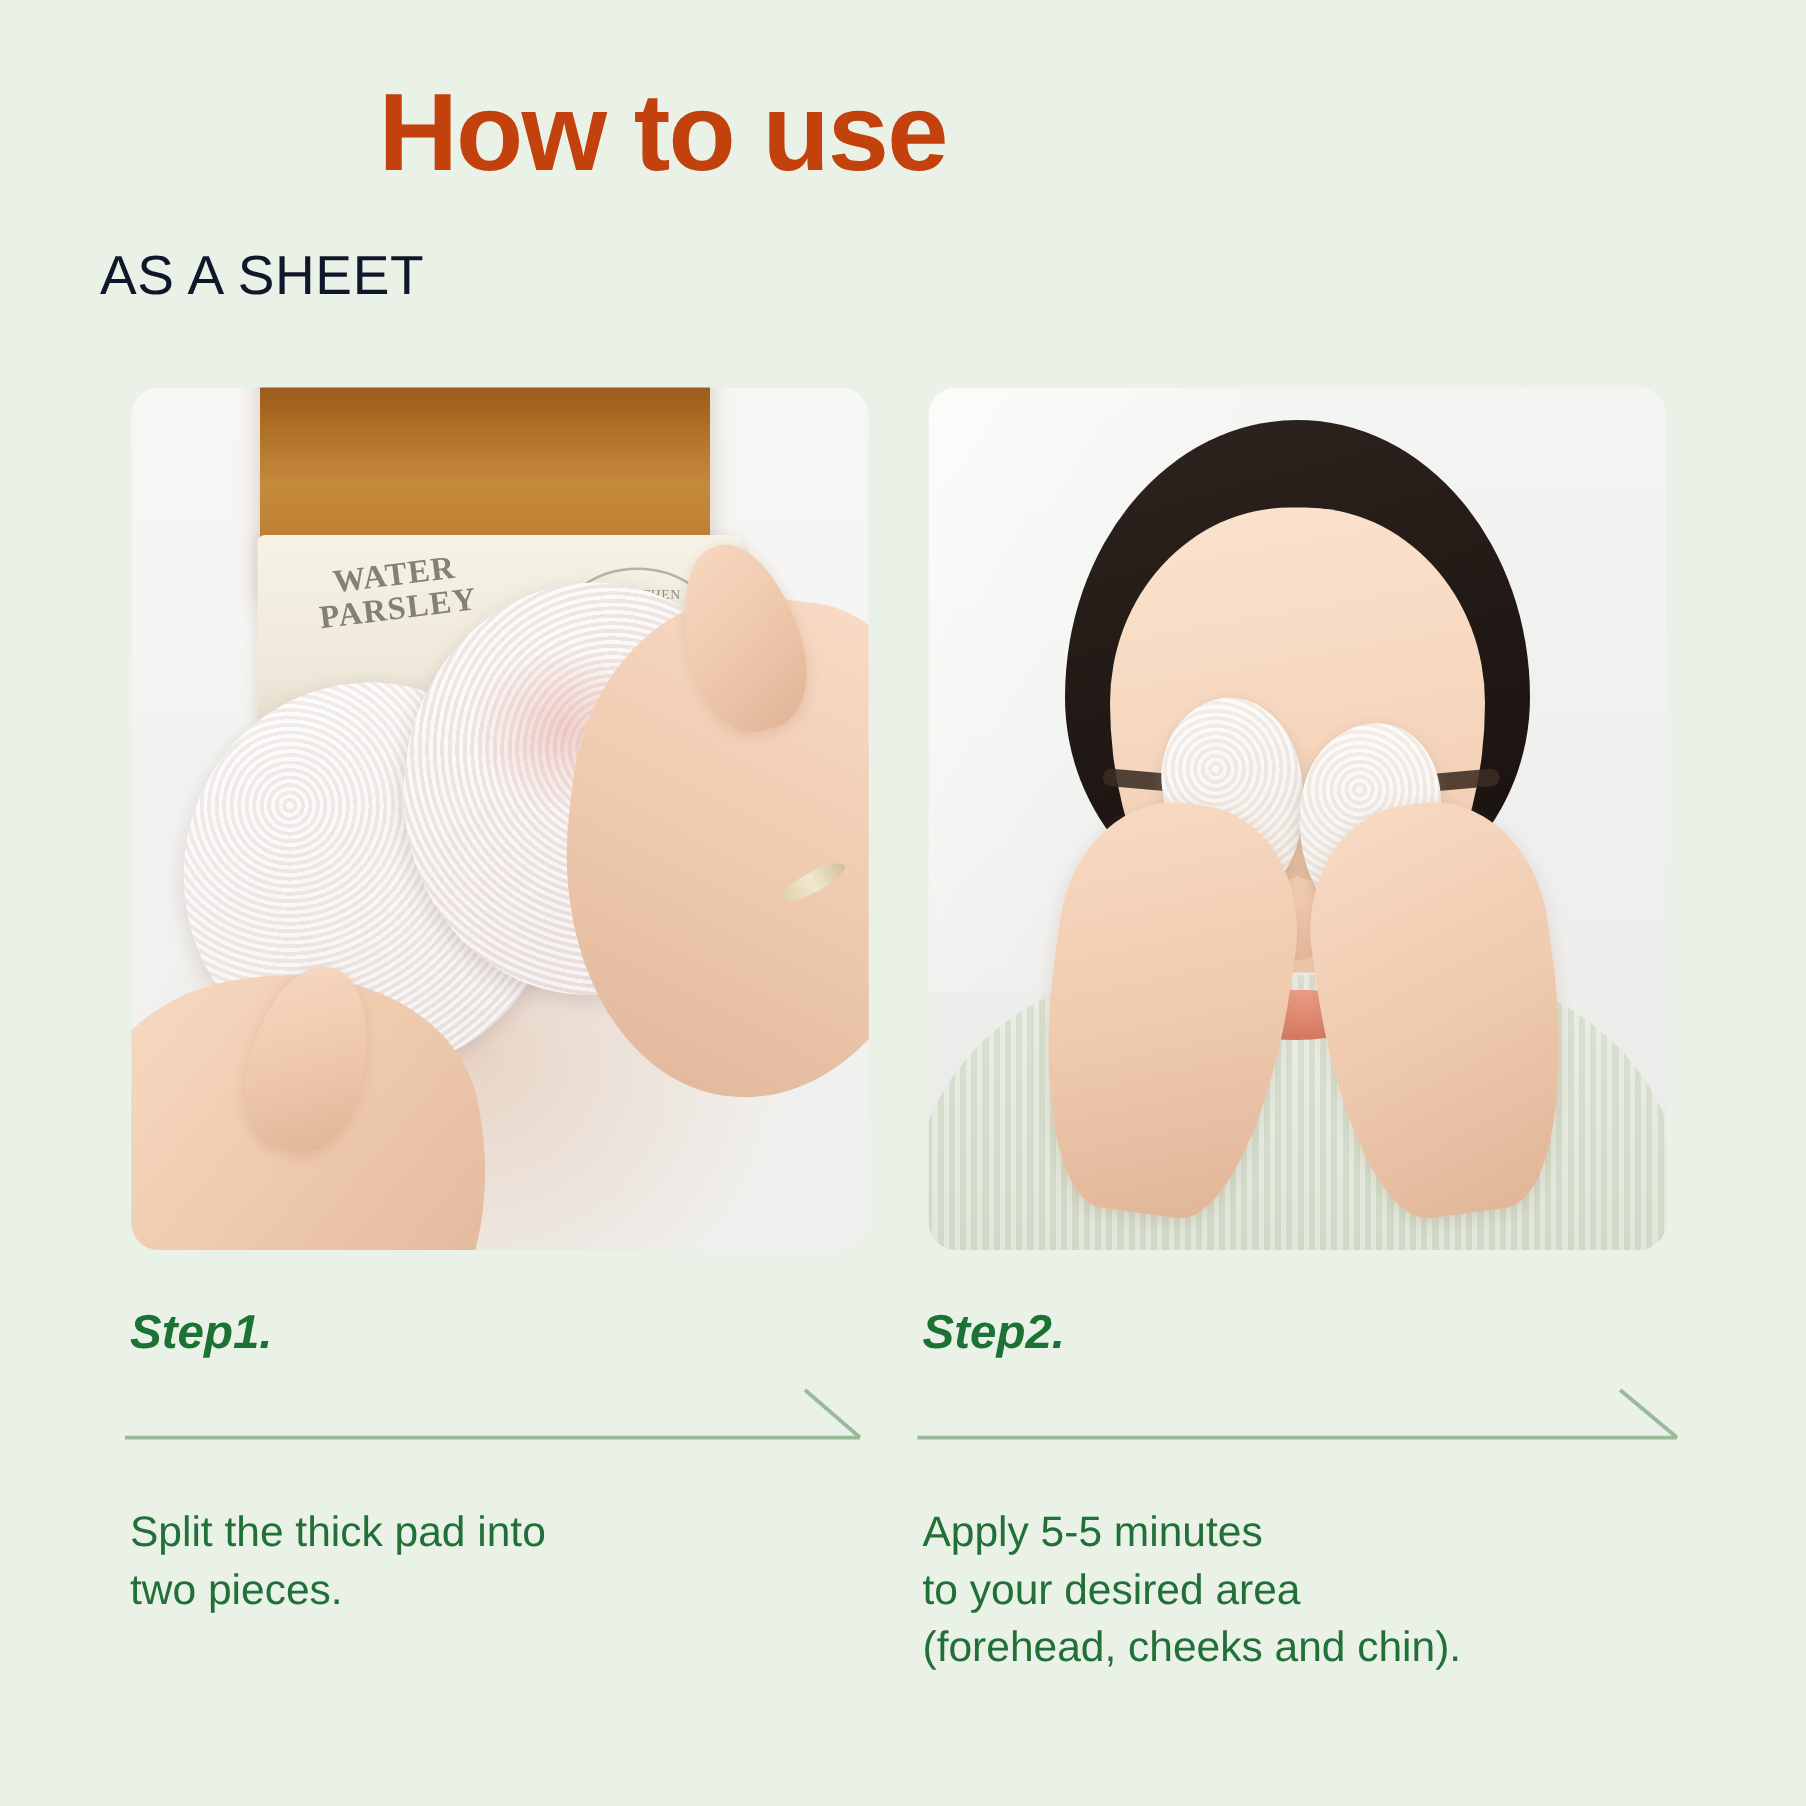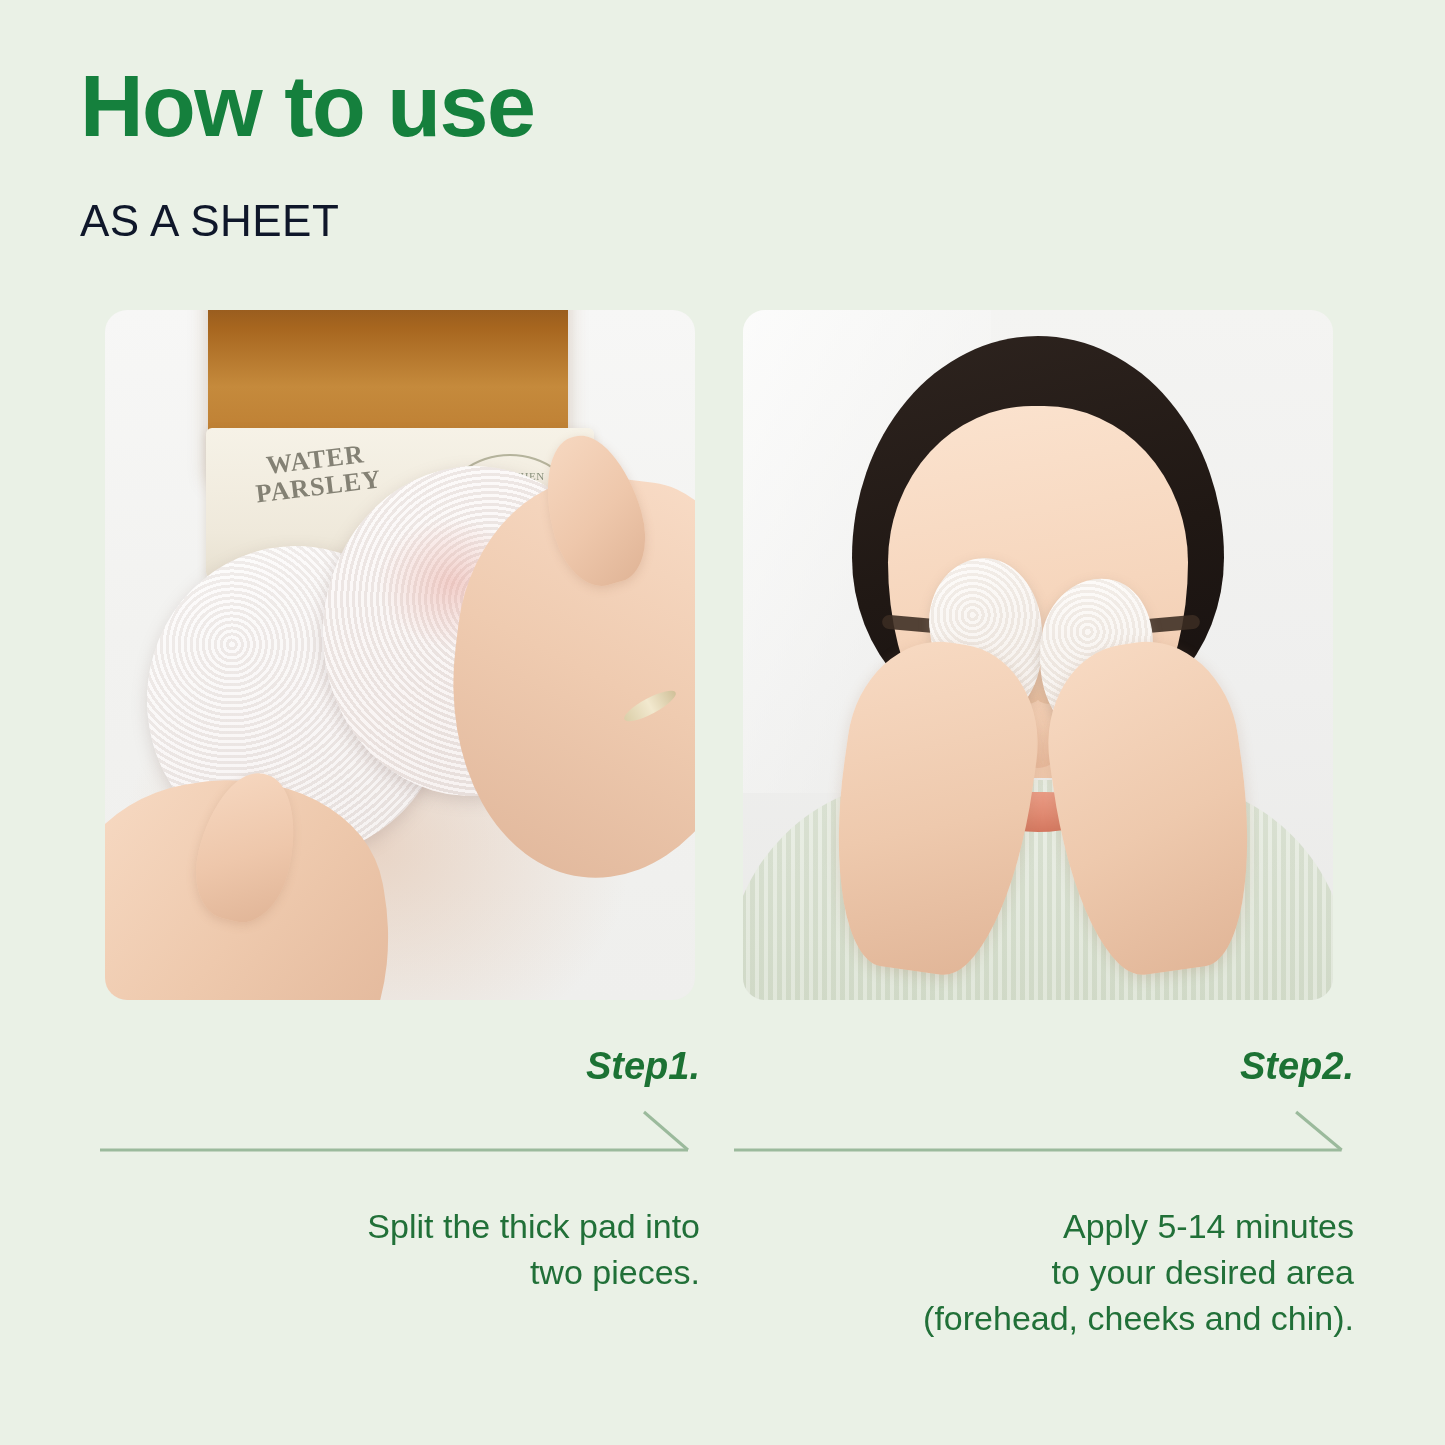--- a/index.html
+++ b/index.html
@@ -24,25 +24,26 @@
   
   .header {
     position: absolute;
     left: 80px;
     top: 62px;
     width: 900px;
   }
   .title {
     font-size: 88px;
     font-weight: bold;
-    color: #15803d;
+    color: #c2410c;
     letter-spacing: -1.5px;
     line-height: 1.0;
     margin: 0;
     white-space: nowrap;
+    text-align: center;
   }
   .subtitle {
     font-size: 44px;
     font-weight: normal;
     color: #0f172a;
     letter-spacing: 0.5px;
     margin: 0;
     padding-top: 46px;
     white-space: nowrap;
   }
@@ -351,21 +352,20 @@
   .r-hand-l { left: 96px; transform: rotate(8deg); }
   .r-hand-r { right: 86px; transform: rotate(-8deg); }
 
   
   .steps {
     position: absolute;
     left: 0;
     top: 1045px;
     width: 100%;
     display: flex;
-    text-align: right;
   }
   .step {
     position: relative;
   }
   .step-1 { margin-left: 100px; width: 600px; }
   .step-2 { margin-left: 34px; width: 620px; }
 
   .step-label {
     font-size: 38px;
     font-weight: bold;
@@ -457,19 +457,19 @@
       <div class="step-body">Split the thick pad into
 two pieces.</div>
     </div>
 
     <div class="step step-2">
       <div class="step-label">Step2.</div>
       <svg class="step-arrow" viewBox="0 0 600 60" preserveAspectRatio="none">
         <line x1="0" y1="46" x2="588" y2="46" stroke="#9bba9c" stroke-width="3"></line>
         <line x1="588" y1="46" x2="544" y2="8" stroke="#9bba9c" stroke-width="3"></line>
       </svg>
-      <div class="step-body">Apply 5-14 minutes
+      <div class="step-body">Apply 5-5 minutes
 to your desired area
 (forehead, cheeks and chin).</div>
     </div>
   </div>
 
 </div>
 
 </body></html>

